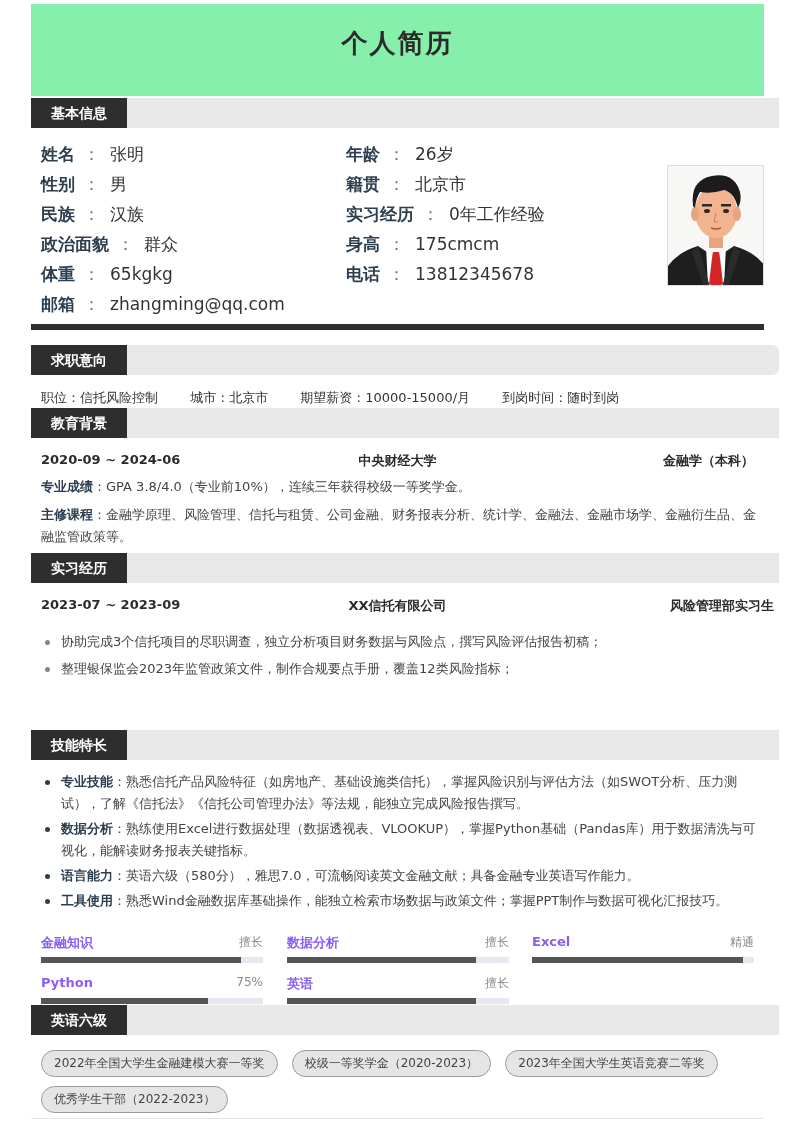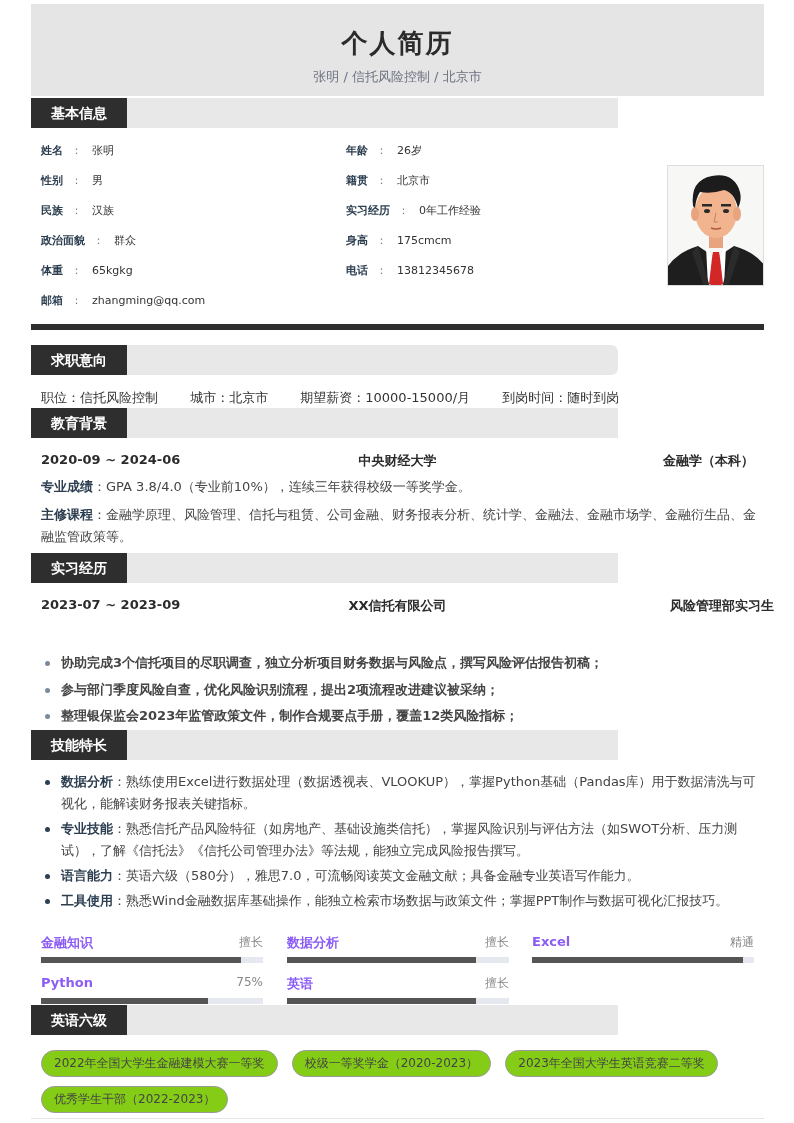--- a/index.html
+++ b/index.html
@@ -1,27 +1,27 @@
 <!DOCTYPE html>
 <html><head>
 <meta charset="utf-8">
 <style>
   * { box-sizing: border-box; margin: 0; padding: 0; }
   html, body { width: 794px; height: 1123px; background: #ffffff; overflow: hidden; }
   body { font-family: "DejaVu Sans", "Liberation Sans", sans-serif; color: #333; font-size: 13px; position: relative; }
   .page { position: absolute; left: 31px; top: 0; width: 733px; }
 
-  .header { position: absolute; left: 0; top: 4px; width: 733px; height: 92px; background: #e5e5e5; text-align: center; }
+  .header { position: absolute; left: 0; top: 4px; width: 733px; height: 92px; background: #86efac; text-align: center; }
   .header .title { position: absolute; left: 0; right: 0; top: 22px; font-size: 26px; font-weight: bold; color: #2b2b2b; letter-spacing: 2px; }
   .header .subtitle { position: absolute; left: 0; right: 0; top: 64px; font-size: 13px; color: #6b7280; }
 
-  .sec-head { position: absolute; left: 0; width: 587px; height: 30px; background: #e8e8e8; }
+  .sec-head { position: absolute; left: 0; width: 748px; height: 30px; background: #e8e8e8; }
   .sec-head .tag { position: absolute; left: 0; top: 0; height: 30px; width: 96px; background: #2e2e2e; color: #fff; font-weight: bold; font-size: 14px; line-height: 30px; text-align: center; }
 
-  .info-row { position: absolute; font-size: 11px; color: #333; white-space: nowrap; }
+  .info-row { position: absolute; font-size: 17px; color: #333; white-space: nowrap; }
   .info-row .lbl { font-weight: bold; color: #2c3e50; }
   .info-row .colon { color: #777; margin: 0 10px 0 8px; }
 
   .photo { position: absolute; left: 636px; top: 165px; width: 97px; height: 121px; border: 1px solid #ddd; background: #f7f7f7; overflow: hidden; }
 
   .thick-rule { position: absolute; left: 0; top: 324px; width: 733px; height: 6px; background: #2e2e2e; }
 
   .intent { position: absolute; top: 389px; left: 10px; font-size: 13px; color: #333; white-space: nowrap; }
   .intent span { margin-right: 28px; }
 
@@ -40,32 +40,31 @@
   .skills-list .item { margin-bottom: 3px; }
   .skills-list .item::before { background: #2c3e50; }
 
   .bar-block { position: absolute; width: 222px; }
   .bar-block .name { position: absolute; left: 0; top: 0; font-weight: bold; font-size: 13px; color: #8b5cf6; }
   .bar-block .lvl { position: absolute; right: 0; top: 0; font-size: 12px; color: #888; }
   .bar-block .track { position: absolute; left: 0; top: 23px; width: 222px; height: 6px; background: #e5e9ef; }
   .bar-block .fill { position: absolute; left: 0; top: 0; height: 6px; background: #555; }
 
   .pills { position: absolute; left: 10px; top: 1050px; width: 720px; }
-  .pill { display: inline-block; height: 27px; line-height: 25px; padding: 0 12px; border: 1px solid #999; border-radius: 14px; background: #84cc16; font-size: 12px; color: #444; margin: 0 10px 9px 0; }
+  .pill { display: inline-block; height: 27px; line-height: 25px; padding: 0 12px; border: 1px solid #999; border-radius: 14px; background: #e5e5e5; font-size: 12px; color: #444; margin: 0 10px 9px 0; }
 
   .bottom-rule { position: absolute; left: 0; top: 1118px; width: 733px; height: 1px; background: #e5e5e5; }
 </style>
 </head>
 <body>
 
 <div class="page">
 
   <div class="header">
     <div class="title">个人简历</div>
-    <div class="subtitle">张明 / 信托风险控制 / 北京市</div>
   </div>
 
   <div class="sec-head" style="top:98px;">
     <div class="tag">基本信息</div>
   </div>
 
   <div class="info-row" style="left:10px; top:143px;">
     <span class="lbl">姓名</span><span class="colon">：</span><span>张明</span>
   </div>
   <div class="info-row" style="left:10px; top:173px;">
@@ -162,32 +161,31 @@
   </div>
 
   <div class="sec-head" style="top:553px;">
     <div class="tag">实习经历</div>
   </div>
   <div class="row3" style="top:597px;">
     <span class="l">2023-07 ~ 2023-09</span>
     <span class="c">XX信托有限公司</span>
     <span class="r" style="right:-20px;">风险管理部实习生</span>
   </div>
-  <div class="bullets" style="top:652px;font-weight:bold;">
+  <div class="bullets" style="top:631px;">
     <div class="item">协助完成3个信托项目的尽职调查，独立分析项目财务数据与风险点，撰写风险评估报告初稿；</div>
-    <div class="item">参与部门季度风险自查，优化风险识别流程，提出2项流程改进建议被采纳；</div>
     <div class="item">整理银保监会2023年监管政策文件，制作合规要点手册，覆盖12类风险指标；</div>
   </div>
 
   <div class="sec-head" style="top:730px;">
     <div class="tag">技能特长</div>
   </div>
   <div class="bullets skills-list" style="top:771px;">
+    <div class="item"><b>专业技能</b><span>：熟悉信托产品风险特征（如房地产、基础设施类信托），掌握风险识别与评估方法（如SWOT分析、压力测试），了解《信托法》《信托公司管理办法》等法规，能独立完成风险报告撰写。</span></div>
     <div class="item"><b>数据分析</b><span>：熟练使用Excel进行数据处理（数据透视表、VLOOKUP），掌握Python基础（Pandas库）用于数据清洗与可视化，能解读财务报表关键指标。</span></div>
-    <div class="item"><b>专业技能</b><span>：熟悉信托产品风险特征（如房地产、基础设施类信托），掌握风险识别与评估方法（如SWOT分析、压力测试），了解《信托法》《信托公司管理办法》等法规，能独立完成风险报告撰写。</span></div>
     <div class="item"><b>语言能力</b><span>：英语六级（580分），雅思7.0，可流畅阅读英文金融文献；具备金融专业英语写作能力。</span></div>
     <div class="item"><b>工具使用</b><span>：熟悉Wind金融数据库基础操作，能独立检索市场数据与政策文件；掌握PPT制作与数据可视化汇报技巧。</span></div>
   </div>
 
   <div class="bar-block" style="left:10px; top:934px;">
     <span class="name">金融知识</span>
     <span class="lvl">擅长</span>
     <div class="track">
         <div class="fill" style="width:90%;"></div>
       </div>

